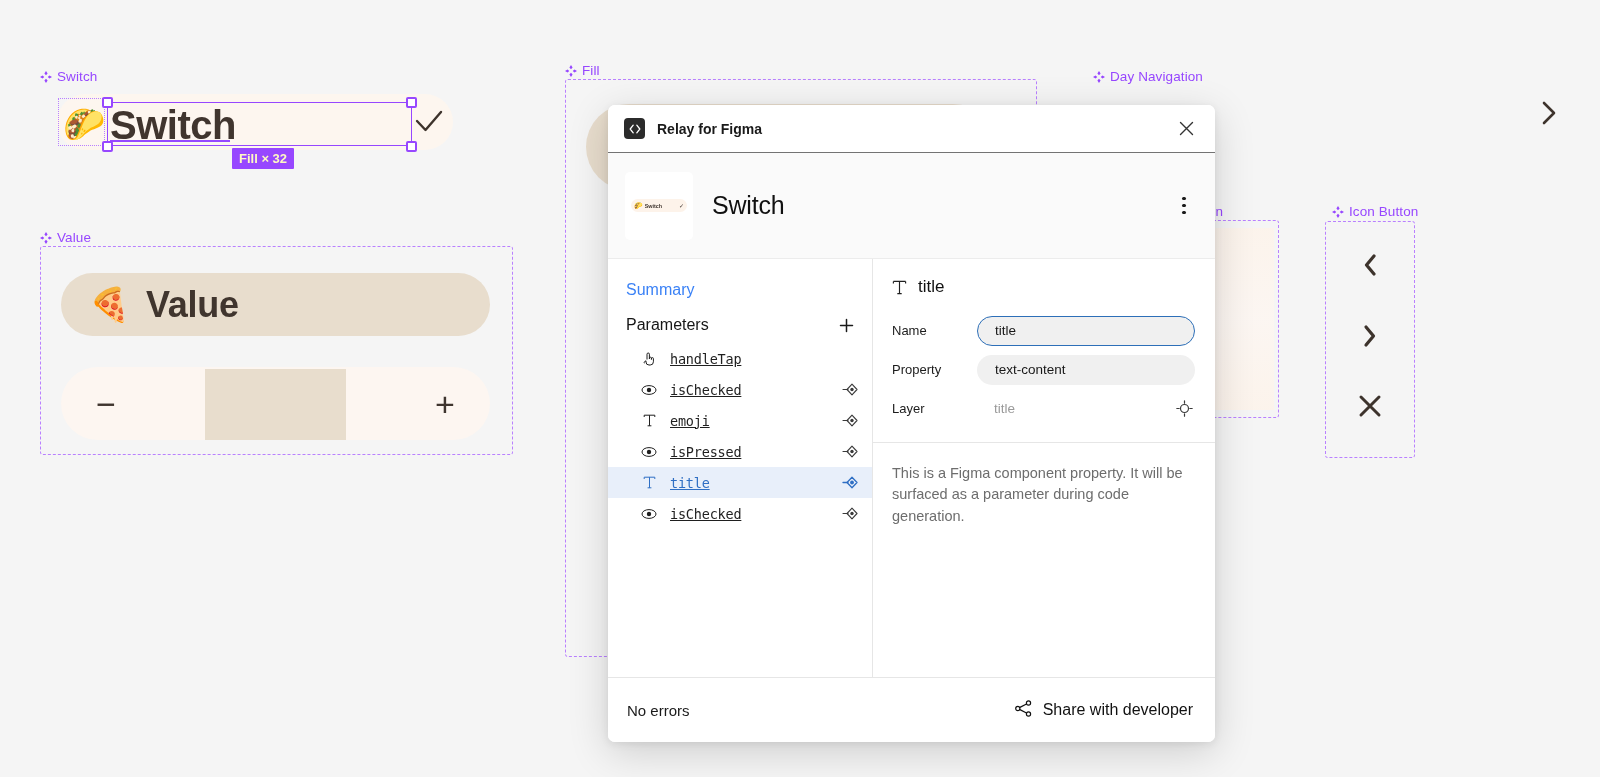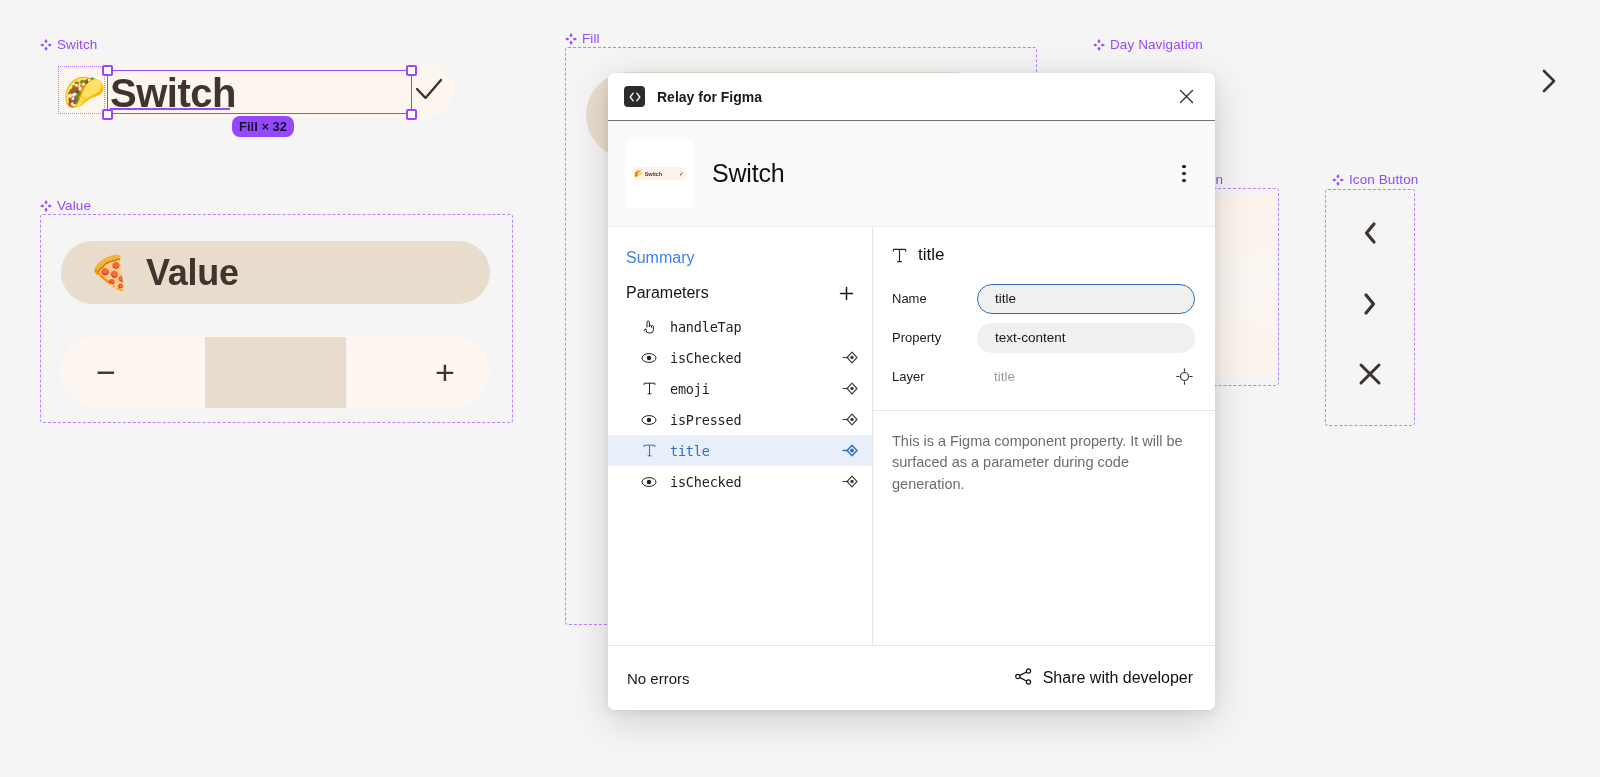--- a/index.html
+++ b/index.html
@@ -2,21 +2,21 @@
 <html><head>
 <meta charset="utf-8">
 <style>
   * { box-sizing: border-box; margin: 0; padding: 0; }
   html, body {
     width: 1600px; height: 777px;
     background: #f5f5f5;
     font-family: "Liberation Sans", sans-serif;
     overflow: hidden;
   }
-  .canvas { position: relative; width: 1600px; height: 715px; background: #f5f5f5; }
+  .canvas { position: relative; width: 1600px; height: 715px; background: #f5f5f5; margin-top: 32px; }
 
   
   .frame-label {
     position: absolute;
     display: flex; align-items: center; gap: 5px;
     font-size: 13.5px; color: #9747ff; white-space: nowrap;
     letter-spacing: .1px;
   }
   .diamond-icon { width: 12px; height: 12px; display: block; }
 
@@ -56,23 +56,23 @@
   }
   .sel-handle {
     position: absolute;
     width: 11px; height: 11px;
     background: #ffffff;
     border: 2px solid #9747ff;
     border-radius: 2px;
   }
   .fill-badge {
     position: absolute;
-    background: #9747ff; color: #0f172a;
+    background: #9747ff; color: #fef9c3;
     font-size: 13px; font-weight: 700;
-    padding: 3px 7px; border-radius: 8px;
+    padding: 3px 7px; border-radius: 1px;
     white-space: nowrap;
   }
 
   
   .value-pill {
     position: absolute;
     background: #e8ddcd;
     border-radius: 60px;
     display: flex; align-items: center; gap: 16px;
     padding-left: 28px;
@@ -197,21 +197,21 @@
   .param-row {
     display: flex; align-items: center;
     height: 31px; padding: 0 14px 0 33px;
     gap: 13px;
   }
   .param-row.selected { background: #e8effa; }
   .param-icon { width: 16px; display: flex; align-items: center; justify-content: center; color: #1f1f1f; }
   .param-row.selected .param-icon { color: #2f6fc4; }
   .param-name {
     font-family: "DejaVu Sans Mono", monospace;
-    font-size: 13.5px; color: #1f1f1f; letter-spacing: -.2px;
+    font-size: 13.5px; color: #1f1f1f; letter-spacing: -.2px; text-decoration: underline;
   }
   .param-row.selected .param-name { color: #2f6fc4; }
   .param-link { margin-left: auto; width: 16px; display: flex; align-items: center; justify-content: center; color: #3a3a3a; }
   .param-row.selected .param-link { color: #2f6fc4; }
 
   
   .detail-col { flex: 1 1 auto; display: flex; flex-direction: column; background: #fff; }
   .detail-head {
     display: flex; align-items: center; gap: 11px;
     padding: 18px 20px 14px 19px;

